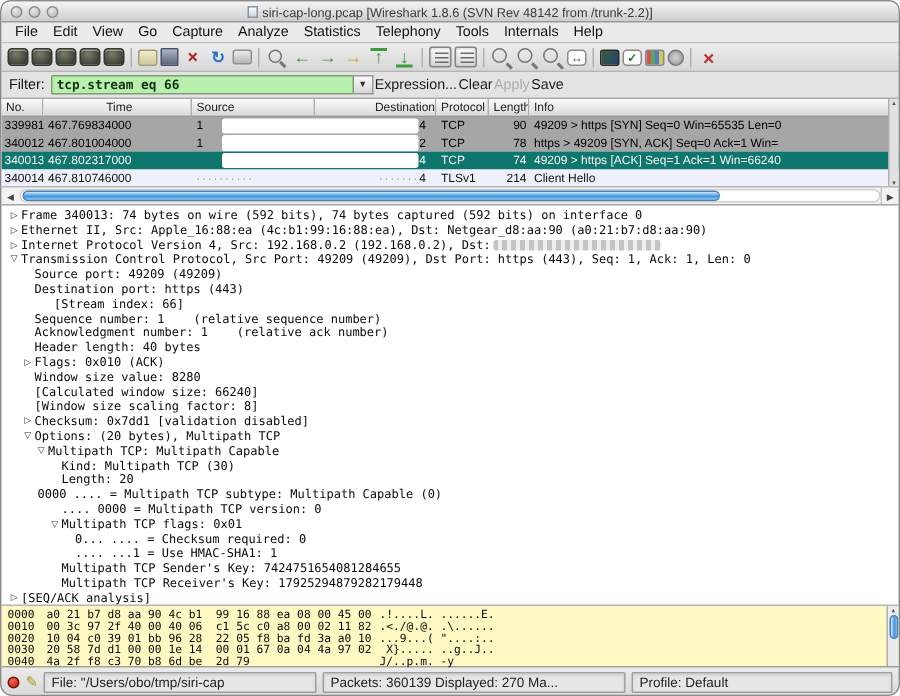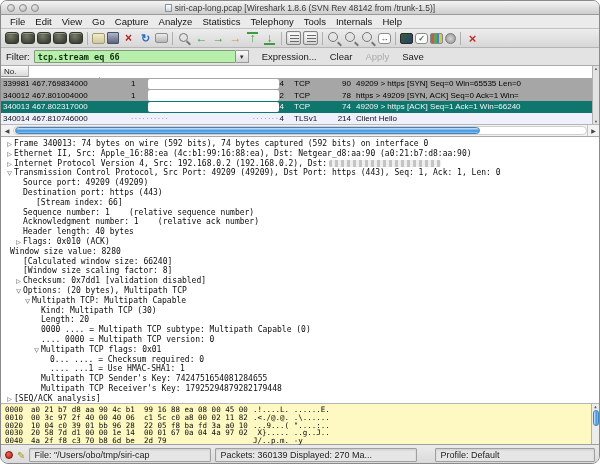--- a/index.html
+++ b/index.html
@@ -52,25 +52,25 @@
     background:linear-gradient(90deg,#cc5555 0 25%,#55aa55 25% 50%,#5577cc 50% 75%,#cccc55 75%);}
   .preferences-icon{width:11px;height:11px;border:1px solid #7a7a7a;border-radius:50%;background:radial-gradient(#d6d6d6,#8f8f8f);}
   .capture-filters-icon{color:#c03030;font-size:13px;font-weight:900;}
   
   .filterbar{height:18px;background:#e3e3e3;border-bottom:1px solid #ababab;display:flex;align-items:center;padding-left:5px;font-size:9.5px;}
   .filter-label{margin-right:4px;}
   .filter-input{width:202px;height:13px;background:#b9efac;border:1px solid #7f9e78;border-radius:1px;
     font-family:"DejaVu Sans Mono",monospace;font-size:8.5px;font-weight:bold;color:#103310;padding:0 3px;outline:none;}
   .filter-dd{width:13px;height:13px;border:1px solid #9a9a9a;border-left:none;background:linear-gradient(#fafafa,#d6d6d6);
     font-size:6px;display:flex;align-items:center;justify-content:center;color:#333;}
-  .filter-btn{margin-left:13px;color:#1a1a1a;}
+  .filter-btn{margin-left:1px;color:#1a1a1a;}
   .filter-btn.disabled{color:#ababab;}
   
   .packet-list{position:relative;background:#fff;}
-  .pl-header{display:flex;height:12px;flex-direction:column;}
+  .pl-header{display:flex;height:12px;}
   .pl-hcell{background:linear-gradient(#fbfbfb,#dadada);border-right:1px solid #adadad;border-bottom:1px solid #969696;
     font-size:8px;color:#222;padding:1px 0 0 3px;overflow:hidden;white-space:nowrap;flex:none;}
   .pl-rows{position:relative;}
   .pl-row{display:flex;height:11.5px;font-size:8px;line-height:11px;position:relative;white-space:nowrap;}
   .pl-row.gray{background:#a6a6a6;color:#000;}
   .pl-row.selected{background:#0f766e;color:#f4f4f4;}
   .pl-row.light{background:#eef0fb;color:#111;}
   .pl-cell{flex:none;overflow:hidden;padding-left:3px;}
   .pl-cell.num{padding-left:2px;}
   .pl-cell.dst{text-align:right;padding-right:7px;padding-left:0;}
@@ -106,36 +106,36 @@
   .hex-thumb{width:6px;height:16px;border-radius:3px;margin-top:1px;
     background:linear-gradient(90deg,#cfe9fc,#5fa9e9 45%,#3e90da 55%,#8ac4f1);border:1px solid #4a7fb5;}
   
   .statusbar{height:20px;background:linear-gradient(#ebebeb,#d8d8d8);display:flex;align-items:center;padding:0 4px;font-size:9px;color:#222;gap:4px;}
   .expert-dot{width:8px;height:8px;border-radius:50%;background:radial-gradient(circle at 35% 30%,#ef6a5a,#b71c0c);border:1px solid #7e1208;flex:none;}
   .edit-pencil{color:#a89a1e;font-size:10px;flex:none;}
   .sb-box{border:1px solid #a0a0a0;background:#e6e6e6;box-shadow:inset 0 1px 2px rgba(0,0,0,.12);
     padding:1px 4px;white-space:nowrap;overflow:hidden;border-radius:1px;}
   .sb-file{width:182px;}
   .sb-packets{width:202px;}
-  .sb-profile{flex:1 1 auto;margin-left:14px;}
+  .sb-profile{flex:1 1 auto;}
 </style>
 </head>
 <body>
 
 <div class="window">
 
   <div class="titlebar">
     <div class="tl-circles">
       <span class="tl-circle"></span>
       <span class="tl-circle"></span>
       <span class="tl-circle"></span>
     </div>
     <div class="title-wrap">
       <span class="title-doc"></span>
-      <span>siri-cap-long.pcap  [Wireshark 1.8.6 (SVN Rev 48142 from /trunk-1.5)]</span>
+      <span>siri-cap-long.pcap  [Wireshark 1.8.6 (SVN Rev 48142 from /trunk-2.2)]</span>
     </div>
   </div>
 
   <div class="menubar">
       <span class="menu-item">File</span>
       <span class="menu-item">Edit</span>
       <span class="menu-item">View</span>
       <span class="menu-item">Go</span>
       <span class="menu-item">Capture</span>
       <span class="menu-item">Analyze</span>
@@ -298,21 +298,21 @@
         <span class="dtext">Acknowledgment number: 1    (relative ack number)</span>
       </div>
       <div class="dline" style="padding-left: 13px;">
         <span class="darrow"></span>
         <span class="dtext">Header length: 40 bytes</span>
       </div>
       <div class="dline" style="padding-left: 13px;">
         <span class="darrow">▷</span>
         <span class="dtext">Flags: 0x010 (ACK)</span>
       </div>
-      <div class="dline" style="padding-left: 0;">
+      <div class="dline" style="padding-left: 13px;">
         <span class="darrow"></span>
         <span class="dtext">Window size value: 8280</span>
       </div>
       <div class="dline" style="padding-left: 13px;">
         <span class="darrow"></span>
         <span class="dtext">[Calculated window size: 66240]</span>
       </div>
       <div class="dline" style="padding-left: 13px;">
         <span class="darrow"></span>
         <span class="dtext">[Window size scaling factor: 8]</span>
@@ -330,21 +330,21 @@
         <span class="dtext">Multipath TCP: Multipath Capable</span>
       </div>
       <div class="dline" style="padding-left: 31px;">
         <span class="darrow"></span>
         <span class="dtext">Kind: Multipath TCP (30)</span>
       </div>
       <div class="dline" style="padding-left: 31px;">
         <span class="darrow"></span>
         <span class="dtext">Length: 20</span>
       </div>
-      <div class="dline" style="padding-left: 31px;">
+      <div class="dline" style="padding-left: 15px;">
         <span class="darrow"></span>
         <span class="dtext">0000 .... = Multipath TCP subtype: Multipath Capable (0)</span>
       </div>
       <div class="dline" style="padding-left: 31px;">
         <span class="darrow"></span>
         <span class="dtext">.... 0000 = Multipath TCP version: 0</span>
       </div>
       <div class="dline" style="padding-left: 31px;">
         <span class="darrow">▽</span>
         <span class="dtext">Multipath TCP flags: 0x01</span>

